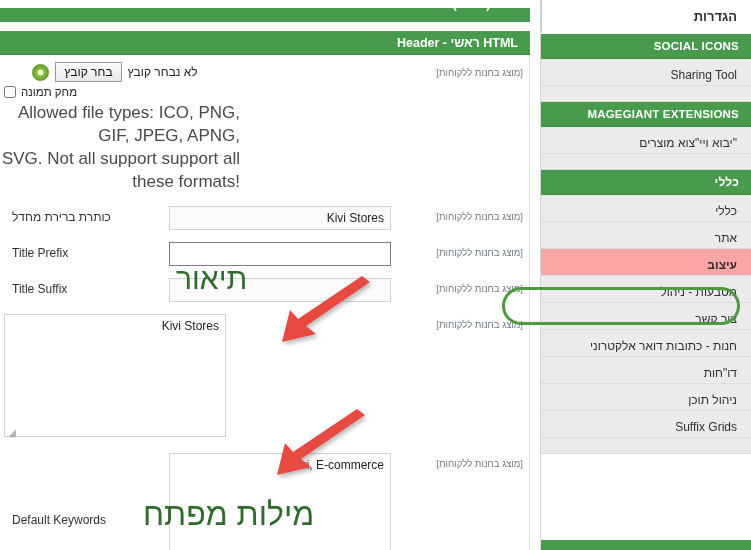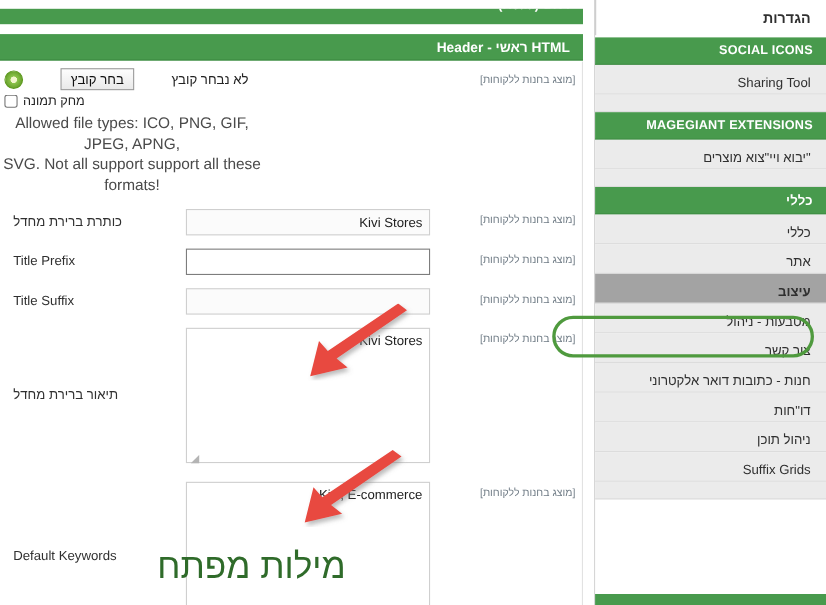--- a/index.html
+++ b/index.html
@@ -60,21 +60,21 @@
     background: #ebebeb;
     color: #303030;
     font-size: 12px;
     text-align: right;
     border-bottom: 1px solid #dcdcdc;
     white-space: nowrap;
     overflow: hidden;
   }
   .sb-item.spacer { height: 16px; }
   .sb-item.active {
-    background: #a3a3a3;
+    background: #fca5a5;
     font-weight: bold;
   }
   .sb-foot {
     position: absolute;
     left: 0; right: 0; bottom: 0;
     height: 10px;
     background: #489a4d;
   }
   .sb-left-rail {
     position: absolute;
@@ -214,21 +214,21 @@
     line-height: 1.3;
   }
   textarea.ta.desc { height: 123px; }
   textarea.ta.kw { height: 135px; }
 
   
   .fav-line1 {
     display: flex;
     flex-direction: row-reverse;
     align-items: center;
-    justify-content: space-between;
+    justify-content: center;
     gap: 6px;
     direction: rtl;
     width: 222px;
     margin-right: 0;
   }
   .kiwi {
     width: 17px; height: 17px;
     border-radius: 50%;
     background: radial-gradient(circle at 50% 50%, #f2f6cd 0%, #f2f6cd 26%, #8bc34a 30%, #6aa32e 70%, #3f7d10 100%);
     border: 1px solid #5e9a1f;
@@ -260,24 +260,24 @@
     margin-top: 4px;
     padding-right: 60px;
   }
   .fav-line2 input[type=checkbox] {
     width: 12px; height: 12px; margin: 0;
   }
   .fav-line2 label { font-size: 11.5px; color: #222; text-align: center; }
   .fav-note {
     width: 240px;
     margin-top: 4px;
-    font-size: 14px;
+    font-size: 17px;
     color: #4a4a4a;
     direction: ltr;
-    text-align: center;
+    text-align: right;
     line-height: 1.35;
     margin-right: -14px;
   }
 
   .resize-grip {
     position: absolute;
     width: 10px; height: 10px;
     color: #b4b4b4;
     font-size: 10px;
     line-height: 10px;
@@ -360,21 +360,20 @@
         </div>
         <div class="flabel">Title Suffix</div>
       </div>
 
       <div class="frow">
         <div class="fscope">[מוצג בחנות ללקוחות]</div>
         <div class="ffield" style="position:relative;">
           <textarea class="ta desc" style="">Kivi Stores</textarea>
           <span class="resize-grip" style="left:6px; bottom:3px;">◢</span>
         </div>
-        <div class="flabel" style="padding-top:54px;">תיאור ברירת מחדל</div>
       </div>
 
       <div class="frow">
         <div class="fscope">[מוצג בחנות ללקוחות]</div>
         <div class="ffield" style="position:relative;">
           <textarea class="ta kw" style="">Kivi, E-commerce</textarea>
         </div>
         <div class="flabel" style="padding-top:60px;">Default Keywords</div>
       </div>
 
@@ -426,16 +425,17 @@
     <defs>
       <filter id="sh2" x="-30%" y="-30%" width="180%" height="180%">
         <feDropShadow dx="2" dy="3" stdDeviation="2" flood-color="#7a7a7a" flood-opacity="0.5"></feDropShadow>
       </filter>
     </defs>
     <g filter="url(#sh2)">
       <path d="M124 6 L60 50 L70 58 L36 66 L44 34 L52 43 L116 0 Z" fill="#e8483f"></path>
     </g>
   </svg>
 
+  <div class="anno-text" id="anno-desc">תיאור</div>
 
   <div class="anno-text" id="anno-kw">מילות מפתח</div>
 
 </div>
 
 </body></html>

